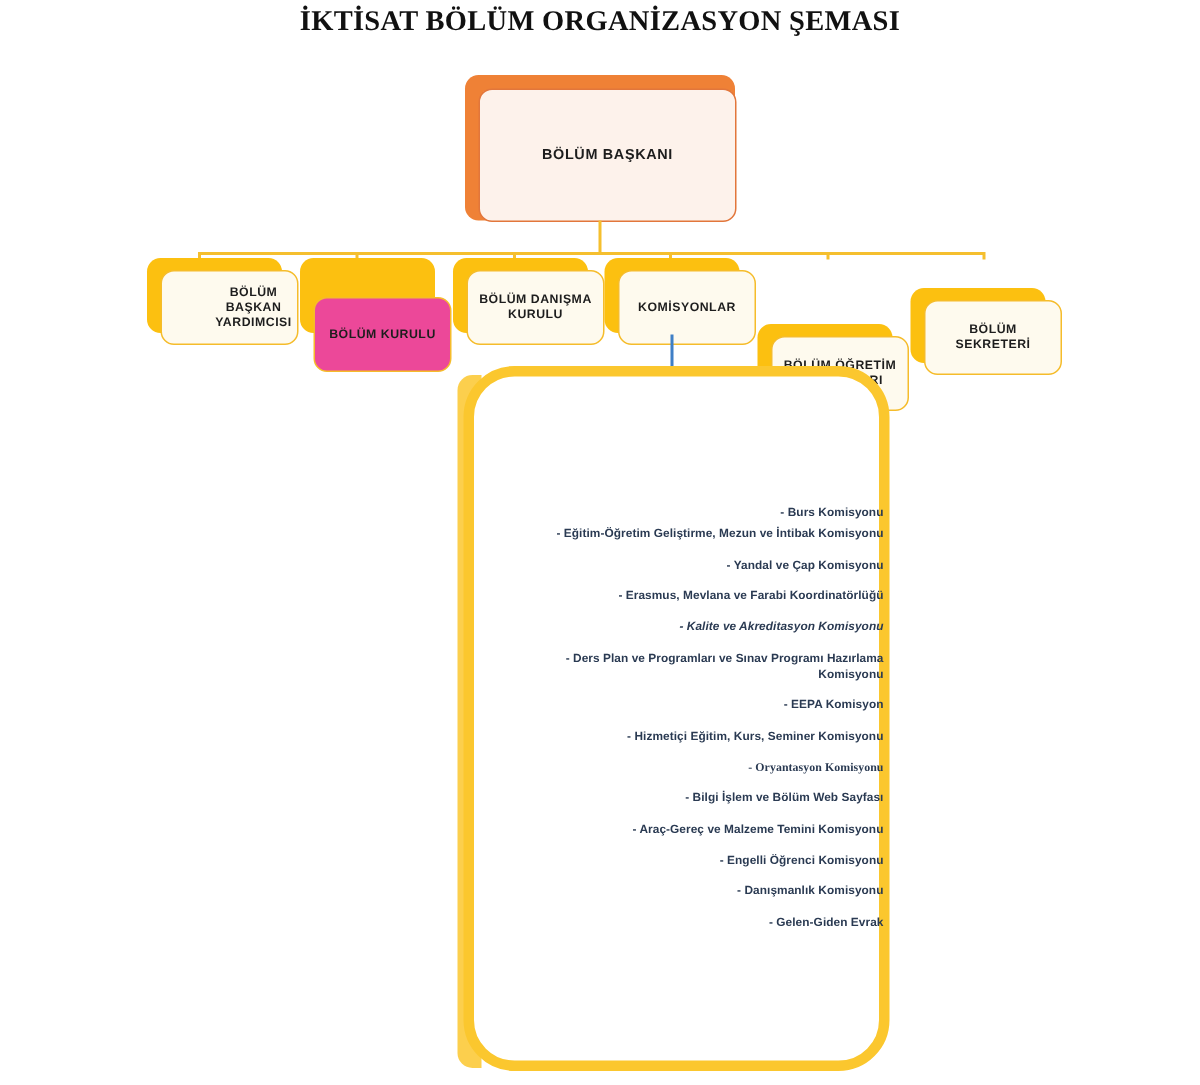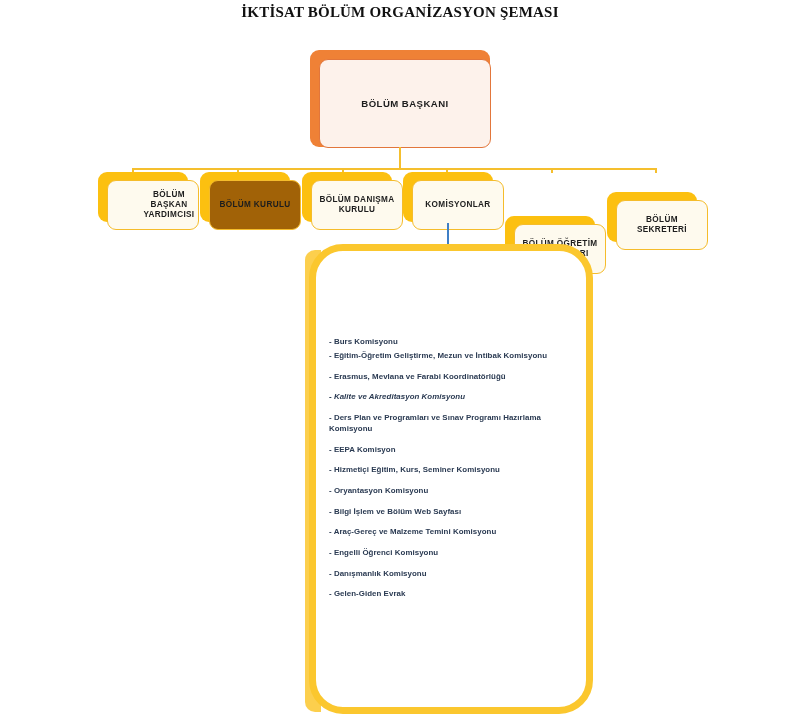--- a/index.html
+++ b/index.html
@@ -26,21 +26,21 @@
 
   
   .chart-title {
     position: absolute;
     left: 0;
     top: 4px;
     width: 800px;
     text-align: center;
     font-family: "Liberation Serif", serif;
     font-weight: bold;
-    font-size: 15px;
+    font-size: 19px;
     letter-spacing: 0.2px;
     color: #111111;
     white-space: nowrap;
   }
 
   
   .node {
     position: absolute;
   }
   .node .shadow-plate {
@@ -180,26 +180,27 @@
     width: 284px;
     height: 470px;
     box-sizing: border-box;
     background: #ffffff;
     border: 7px solid #fbc72e;
     border-radius: 34px;
   }
 
   .panel-list {
     position: absolute;
-    left: 24px;
+    left: 36px;
     top: 92px;
     width: 248px;
     margin: 0;
     padding: 0;
     list-style: none;
+    text-align: right;
   }
   .panel-list li {
     font-size: 7.9px;
     font-weight: bold;
     color: #2a3a52;
     line-height: 1.42;
     margin-bottom: 9.4px;
     letter-spacing: 0.05px;
   }
   .panel-list li.tight {
@@ -228,21 +229,21 @@
   <div class="conn conn-drop drop-4" style="background: rgb(245, 191, 46);"></div>
   <div class="conn conn-drop drop-5" style="background: rgb(245, 191, 46);"></div>
 
   <div class="node node-sub node-pos-0">
     <div class="shadow-plate" style="background: rgb(252, 192, 16);"></div>
     <div class="face wide-face" style="background: rgb(254, 250, 238); border-color: rgb(245, 188, 43); padding-left: 35px;">BÖLÜM BAŞKAN YARDIMCISI</div>
   </div>
 
   <div class="node node-sub node-pos-1">
     <div class="shadow-plate" style="background: rgb(252, 192, 16);"></div>
-    <div class="face wide-face" style="background: #a16207; border-color: rgb(245, 188, 43);">BÖLÜM KURULU</div>
+    <div class="face wide-face" style="background: #ec4899; border-color: rgb(245, 188, 43); margin-top: 18px;">BÖLÜM KURULU</div>
   </div>
 
   <div class="node node-sub node-pos-2">
     <div class="shadow-plate" style="background: rgb(252, 192, 16);"></div>
     <div class="face wide-face" style="background: rgb(254, 250, 238); border-color: rgb(245, 188, 43);">BÖLÜM DANIŞMA KURULU</div>
   </div>
 
   <div class="node node-sub node-pos-3">
     <div class="shadow-plate" style="background: rgb(252, 192, 16);"></div>
     <div class="face wide-face" style="background: rgb(254, 250, 238); border-color: rgb(245, 188, 43);">KOMİSYONLAR</div>
@@ -259,26 +260,27 @@
   </div>
 
   <div class="conn-komisyon" style="background: rgb(63, 127, 198);"></div>
 
   <div class="panel">
     <div class="panel-shadow" style="background: rgb(251, 199, 46);"></div>
     <div class="panel-face" style="border-color: rgb(251, 199, 46);"></div>
     <ul class="panel-list">
         <li class="tight" style="color: rgb(42, 58, 82);">- Burs Komisyonu</li>
         <li style="color: rgb(42, 58, 82);">- Eğitim-Öğretim Geliştirme, Mezun ve İntibak Komisyonu</li>
+        <li style="color: rgb(42, 58, 82);">- Yandal ve Çap Komisyonu</li>
         <li style="color: rgb(42, 58, 82);">- Erasmus, Mevlana ve Farabi Koordinatörlüğü</li>
         <li style="color: rgb(42, 58, 82); font-style: italic;">- Kalite ve Akreditasyon Komisyonu</li>
         <li style="color: rgb(42, 58, 82);">- Ders Plan ve Programları ve Sınav Programı Hazırlama Komisyonu</li>
         <li style="color: rgb(42, 58, 82);">- EEPA Komisyon</li>
         <li style="color: rgb(42, 58, 82);">- Hizmetiçi Eğitim, Kurs, Seminer Komisyonu</li>
-        <li style="color: rgb(42, 58, 82);">- Oryantasyon Komisyonu</li>
+        <li style="color: rgb(42, 58, 82); font-family: Liberation Serif, serif;">- Oryantasyon Komisyonu</li>
         <li style="color: rgb(42, 58, 82);">- Bilgi İşlem ve Bölüm Web Sayfası</li>
         <li style="color: rgb(42, 58, 82);">- Araç-Gereç ve Malzeme Temini Komisyonu</li>
         <li style="color: rgb(42, 58, 82);">- Engelli Öğrenci Komisyonu</li>
         <li style="color: rgb(42, 58, 82);">- Danışmanlık Komisyonu</li>
         <li style="color: rgb(42, 58, 82);">- Gelen-Giden Evrak</li>
       </ul>
   </div>
 
 </div>
 

